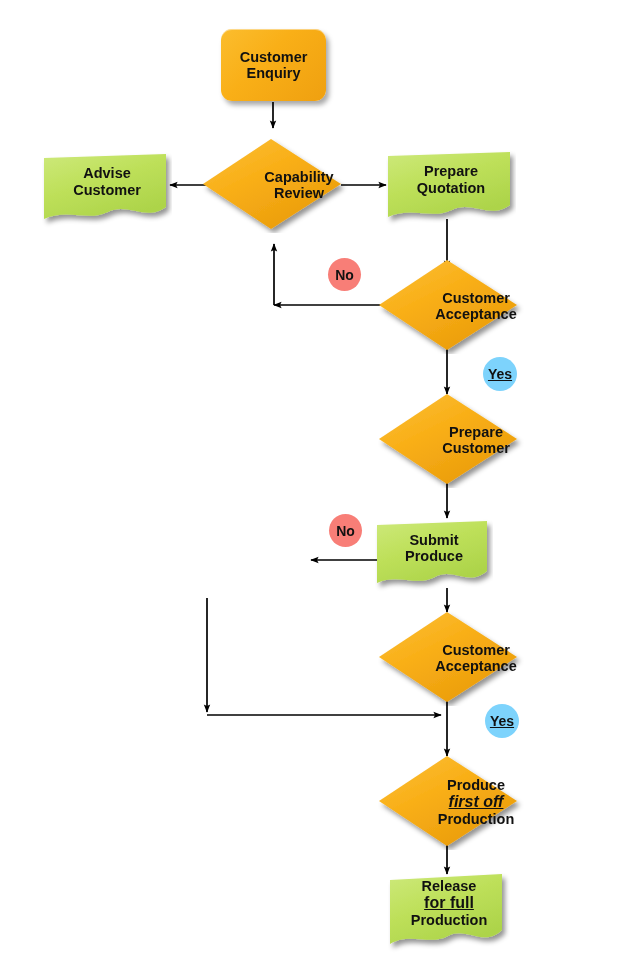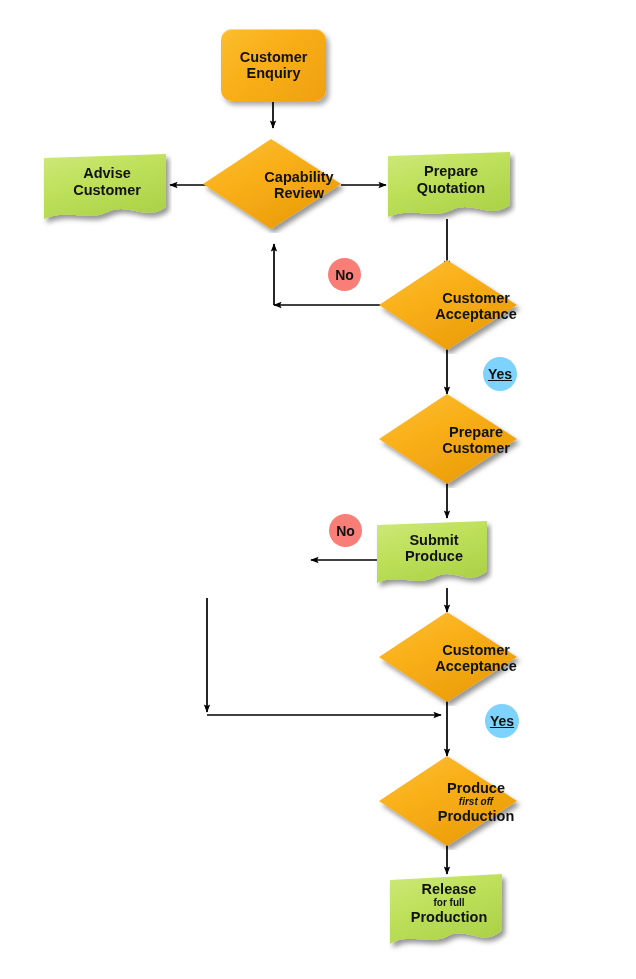--- a/index.html
+++ b/index.html
@@ -16,21 +16,21 @@
   .node{
     position:absolute;
     display:flex;align-items:center;justify-content:center;
     text-align:center;
     color:#111111;
     font-weight:bold;
     line-height:1.13;
     z-index:3;
   }
   .node .txt{position:relative;z-index:4;padding:0 4px;}
-  .node .sub{font-size:10px;font-weight:bold;display:block;}
+  .node .sub{font-size:16px;font-weight:bold;display:block;text-decoration:underline;}
   .node .sub.ital{font-style:italic;}
 
   
   .proc{
     border-radius:11px;
     background:linear-gradient(135deg,#FBBD2E 0%,#F9AF17 42%,#EFA010 100%);
     box-shadow:3px 4px 5px rgba(0,0,0,.34), inset 0 1px 0 rgba(255,255,255,.45);
     font-size:14.5px;
   }
 

